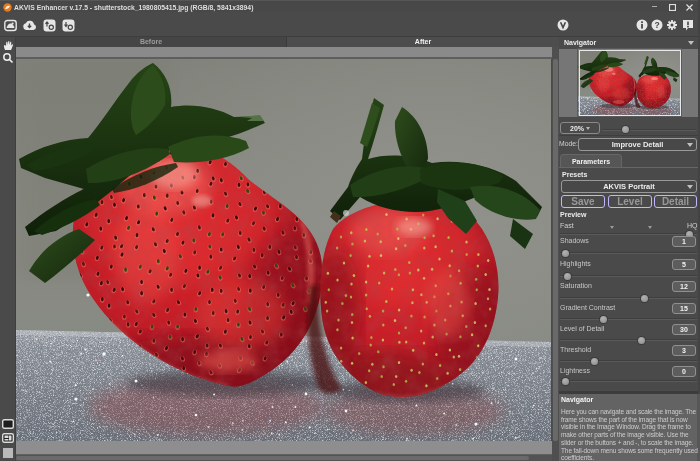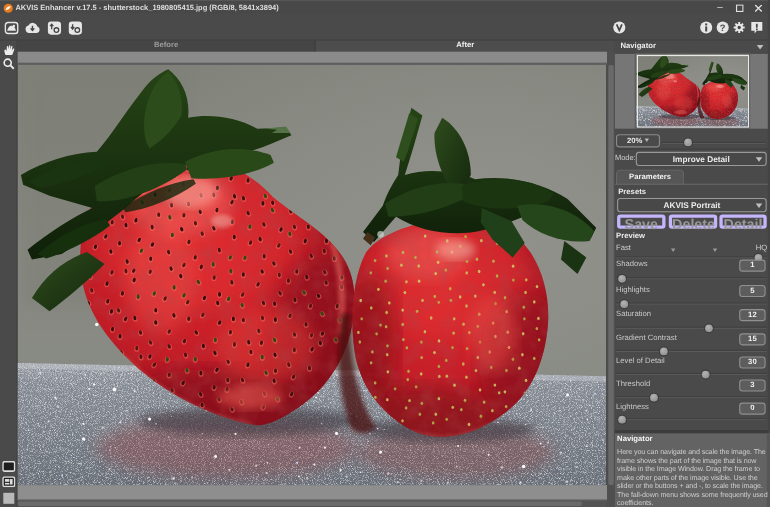--- a/index.html
+++ b/index.html
@@ -32,22 +32,22 @@
  .handle{position:absolute;width:7px;height:7px;border-radius:50%;background:radial-gradient(circle at 40% 32%,#b2b2b2,#989898 65%,#828282);box-shadow:0 0 0 1px rgba(45,45,45,0.55);}
  #modeLbl{left:559px;top:137px;font-size:6.8px;color:#d0d0d0;line-height:14px;}
  #modedd{left:578px;top:138px;width:119px;height:13px;border:1px solid #999;border-radius:3px;box-sizing:border-box;
    font-size:7.5px;font-weight:700;color:#ececec;text-align:center;line-height:12px;background:#484848;}
  #paramtab{left:560px;top:154px;width:62px;height:14px;background:#565656;border:1px solid #666;border-bottom:none;
    border-radius:4px 4px 0 0;box-sizing:border-box;font-size:7px;font-weight:700;color:#f0f0f0;text-align:center;line-height:14px;}
  #paramline{left:559px;top:167px;width:141px;height:1px;background:#666;}
  #presetsLbl{left:562px;top:171px;font-size:7px;font-weight:700;color:#ececec;}
  #presetdd{left:561px;top:180px;width:136px;height:13px;border:1px solid #999;border-radius:3px;box-sizing:border-box;
    font-size:7.5px;font-weight:700;color:#ececec;text-align:center;line-height:12px;background:#484848;}
- .pbtn{position:absolute;top:195px;width:44px;height:13px;border:3px solid #c4b5fd;border-radius:3px;box-sizing:border-box;
-   font-size:13px;font-weight:700;color:#989898;text-align:center;line-height:12px;}
+ .pbtn{position:absolute;top:195px;width:44px;height:13px;border:1px solid #c4b5fd;border-radius:3px;box-sizing:border-box;
+   font-size:10px;font-weight:700;color:#989898;text-align:center;line-height:12px;}
  #previewLbl{left:560px;top:211px;font-size:7px;font-weight:700;color:#ececec;}
  #fastLbl{left:560px;top:222px;font-size:7px;color:#d0d0d0;}
  #hqLbl{left:687px;top:222px;font-size:7px;color:#d0d0d0;}
  #prevtrack{left:560px;top:233px;width:137px;height:1px;background:#3f3f3f;border-bottom:1px solid #5a5a5a;}
  .slab{position:absolute;left:560px;font-size:7px;color:#c8c8c8;height:12px;line-height:12px;}
  .vbox{position:absolute;left:672px;width:24px;height:11px;border:1px solid #909090;border-radius:3px;box-sizing:border-box;
    background:#5d5d5d;font-size:7px;font-weight:700;color:#f2f2f2;text-align:center;line-height:10px;}
  .track{position:absolute;left:560px;width:137px;height:1px;background:#3f3f3f;border-bottom:1px solid #5a5a5a;}
  #helpdiv{left:559px;top:391px;width:141px;height:3px;background:#3c3c3c;}
  #helparea{left:559px;top:394px;width:141px;height:67px;background:#636363;border-right:3px solid #575757;box-sizing:border-box;}
@@ -1798,21 +1798,21 @@
 <div class="abs" id="zoomslider"></div>
 <div class="abs handle" id="zoomhandle" style="left:622px;top:126px"></div>
 <div class="abs" style="left:559px;top:135px;width:141px;height:1px;background:#3e3e3e"></div>
 <div class="abs" id="modeLbl">Mode:</div>
 <div class="abs" id="modedd">Improve Detail<div class="caret abs" style="left:108px;top:4px"></div></div>
 <div class="abs" id="paramtab">Parameters</div>
 <div class="abs" id="paramline"></div>
 <div class="abs" id="presetsLbl">Presets</div>
 <div class="abs" id="presetdd">AKVIS Portrait<div class="caret abs" style="left:125px;top:4px"></div></div>
 <div class="abs pbtn" style="left:561px">Save</div>
-<div class="abs pbtn" style="left:608px">Delete</div>
+<div class="abs pbtn" style="left:608px">Level</div>
 <div class="abs pbtn" style="left:654px;width:43px">Detail</div>
 <div class="abs" id="previewLbl">Preview</div>
 <div class="abs" id="fastLbl">Fast</div>
 <div class="abs" id="hqLbl">HQ</div>
 <div class="caret2" style="left:610px;top:226px"></div>
 <div class="caret2" style="left:648px;top:226px"></div>
 <div class="abs" id="prevtrack"></div>
 <div class="abs handle" style="left:686px;top:231px"></div>
 
   <div class="slab" style="top:235px">Shadows</div>

